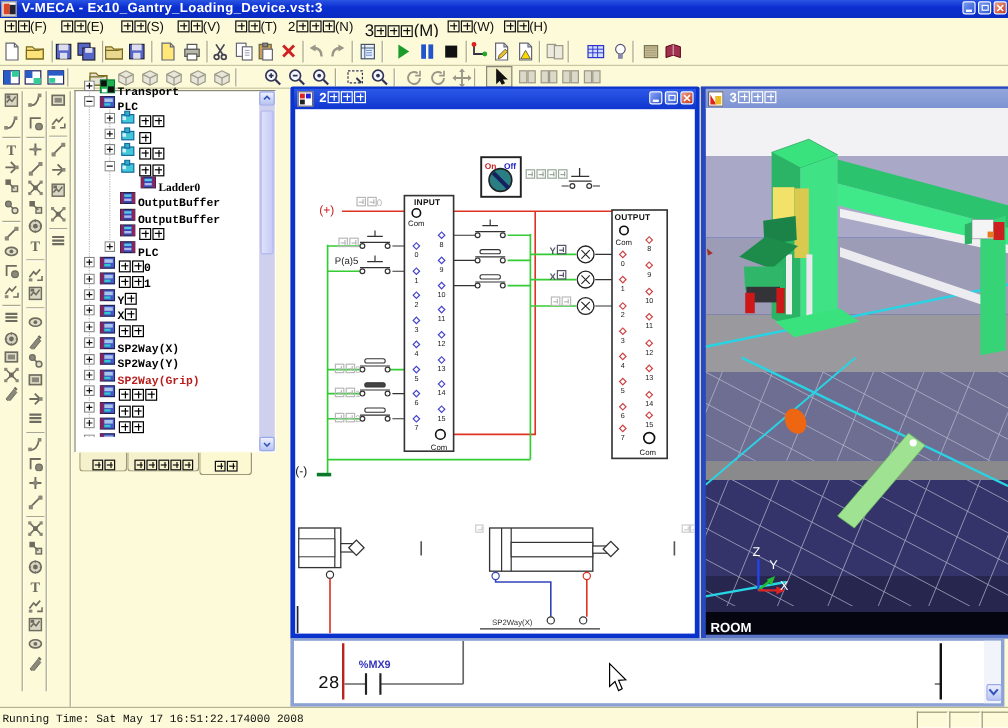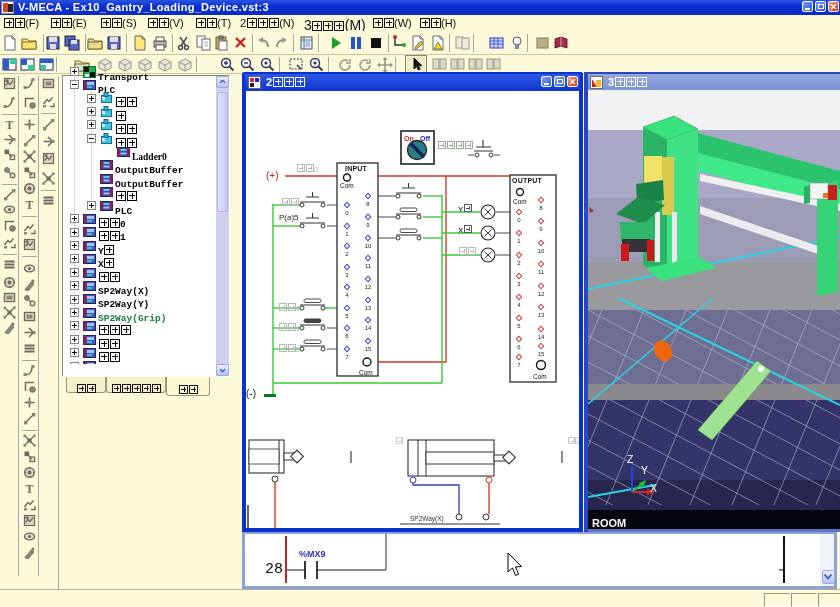--- a/index.html
+++ b/index.html
@@ -729,21 +729,21 @@
       <rect x="0.5" y="0.5" width="8" height="8" fill="#fff" stroke="#848484"></rect>
       <path d="M2 4.5h5" stroke="#111"></path>
       <path d="M4.5 2v5" stroke="#111"></path>
     </svg>
 <svg class="abs" style="left:20px;top:242.70000000000005px" width="13" height="12" viewBox="0 0 13 12">
       <rect x="0.5" y="1.5" width="12" height="9" fill="#4458c8" stroke="#225"></rect>
       <rect x="0.5" y="1.5" width="3" height="9" fill="#80245c"></rect>
       <rect x="4" y="3" width="7" height="3" fill="#a8c4e8"></rect>
       <rect x="4" y="7" width="5" height="2" fill="#30c8c8"></rect>
     </svg>
-<div class="abs" style="left:35px;top:242.70000000000005px;height:12px;color:#15803d;white-space:nowrap"><span style="font-family:'Liberation Mono',monospace;font-size:9.5px;font-weight:bold">SP2Way(Grip)</span></div>
+<div class="abs" style="left:35px;top:242.70000000000005px;height:12px;color:#b91c1c;white-space:nowrap"><span style="font-family:'Liberation Mono',monospace;font-size:9.5px;font-weight:bold">SP2Way(Grip)</span></div>
 <svg class="abs" style="left:7px;top:257.3px" width="9" height="9" viewBox="0 0 9 9">
       <rect x="0.5" y="0.5" width="8" height="8" fill="#fff" stroke="#848484"></rect>
       <path d="M2 4.5h5" stroke="#111"></path>
       <path d="M4.5 2v5" stroke="#111"></path>
     </svg>
 <svg class="abs" style="left:20px;top:256.1px" width="13" height="12" viewBox="0 0 13 12">
       <rect x="0.5" y="1.5" width="12" height="9" fill="#4458c8" stroke="#225"></rect>
       <rect x="0.5" y="1.5" width="3" height="9" fill="#80245c"></rect>
       <rect x="4" y="3" width="7" height="3" fill="#a8c4e8"></rect>
       <rect x="4" y="7" width="5" height="2" fill="#30c8c8"></rect>
@@ -1155,15 +1155,16 @@
     <polygon points="508,553 508,572 512.5,568 515.5,575.5 518.5,574 515.5,567 521.5,566.5" fill="#fff" stroke="#000" stroke-width="1"></polygon>
   </svg>
 <div class="abs" style="left:265px;top:561px;font-size:15px;color:#111;font-family:'Liberation Mono',monospace">28</div>
 <div class="abs" style="left:299px;top:549px;font-size:9px;font-weight:bold;color:#3333bb;font-family:Liberation Sans, sans-serif">%MX9</div>
 <div class="abs" style="left:820px;top:534px;width:14px;height:52px;background:#f2f4fb"></div>
 <div class="abs" style="left:822px;top:570px;width:13px;height:14px;background:linear-gradient(#eef0ff,#b8c4f2);border:1px solid #98a8e8;border-radius:2px"></div>
 <svg class="abs" style="left:823px;top:573px" width="10" height="8" viewBox="0 0 10 8">
     <path d="M1.5 1.5l3.5 4 3.5-4" fill="none" stroke="#3355bb" stroke-width="1.8"></path>
   </svg>
 <div class="abs" style="left:0;top:589px;width:840px;height:18px;background:#fcfad8;border-top:1px solid #b5b294">
+<div class="abs" style="left:2px;top:4px;font-size:9.3px;color:#111;font-family:'Liberation Mono',monospace">Running Time: Sat May 17 16:51:22.174000 2008</div>
 <div class="abs" style="left:764px;top:3px;width:26px;height:14px;border:1px solid;border-color:#9a9877 #fffef2 #fffef2 #9a9877"></div>
 <div class="abs" style="left:791px;top:3px;width:26px;height:14px;border:1px solid;border-color:#9a9877 #fffef2 #fffef2 #9a9877"></div>
 <div class="abs" style="left:818px;top:3px;width:25px;height:14px;border:1px solid;border-color:#9a9877 #fffef2 #fffef2 #9a9877"></div>
 </div>
 </body></html>

